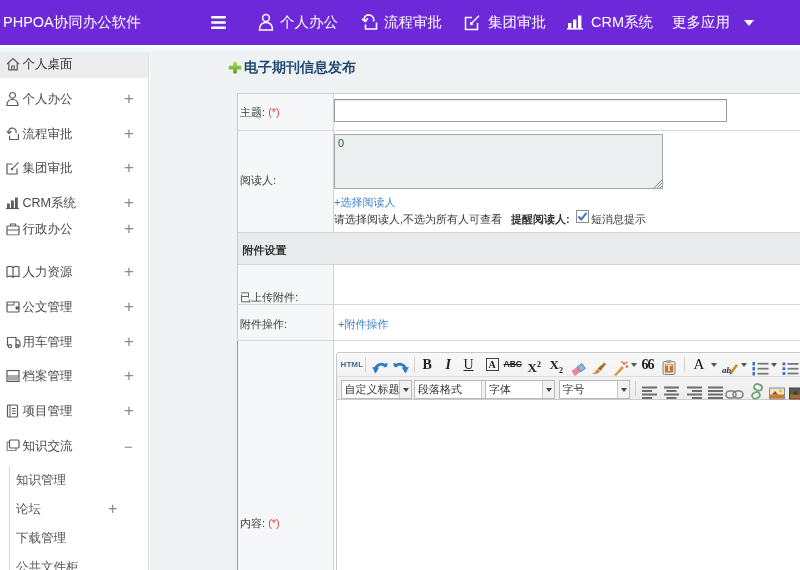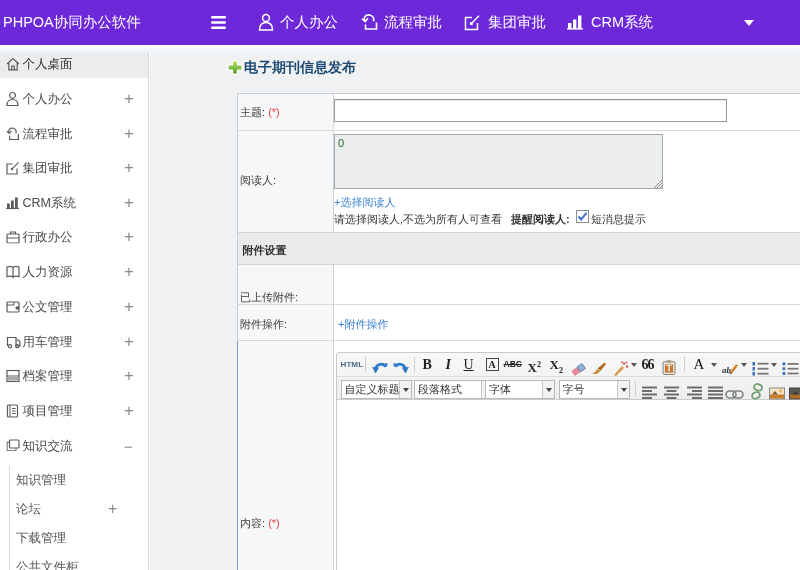--- a/index.html
+++ b/index.html
@@ -75,20 +75,21 @@
 <span class="navtx" style="left:488px">集团审批</span>
 <svg class="abs" style="left:567px;top:14px" width="17" height="16" viewBox="0 0 17 16">
       <g fill="#fff">
         <rect x="1" y="9" width="3.4" height="6"></rect>
         <rect x="6" y="5.5" width="3.4" height="9.5"></rect>
         <rect x="11" y="1.5" width="3.4" height="13.5"></rect>
         <rect x="0" y="14.2" width="16" height="1.4"></rect>
       </g>
     </svg>
 <span class="navtx" style="left:591px">CRM系统</span>
+<span class="navtx" style="left:672px">更多应用</span>
 <svg class="abs" style="left:744px;top:20px" width="10" height="6" viewBox="0 0 10 6">
       <path d="M0 0 L10 0 L5 6 Z" fill="#fff"></path>
     </svg>
 </div>
 <div id="strip"></div>
 <div id="side"></div>
 <div id="selbg"></div>
 <div id="sidemenu">
 <div class="sitem" style="top:46.8px">
       <svg width="14" height="14" viewBox="0 0 14 14">
@@ -136,21 +137,21 @@
         <g fill="#5b5b5b">
           <rect x="1" y="7" width="2.8" height="5"></rect>
           <rect x="5" y="4" width="2.8" height="8"></rect>
           <rect x="9" y="1" width="2.8" height="11"></rect>
           <rect x="0" y="11.4" width="13" height="1.2"></rect>
         </g>
       </svg>
       <span class="tx">CRM系统</span>
       <span class="plus">+</span>
     </div>
-<div class="sitem" style="top:220px">
+<div class="sitem" style="top:212px">
       <svg width="14" height="13" viewBox="0 0 14 13">
         <g fill="none" stroke="#5b5b5b" stroke-width="1.2">
           <rect x="1" y="3.5" width="12" height="9" rx="1"></rect>
           <path d="M4.5 3.5 L4.5 1.5 L9.5 1.5 L9.5 3.5"></path>
           <path d="M1 7.5 L13 7.5" stroke-width="1"></path>
         </g>
       </svg>
       <span class="tx">行政办公</span>
       <span class="plus">+</span>
     </div>

